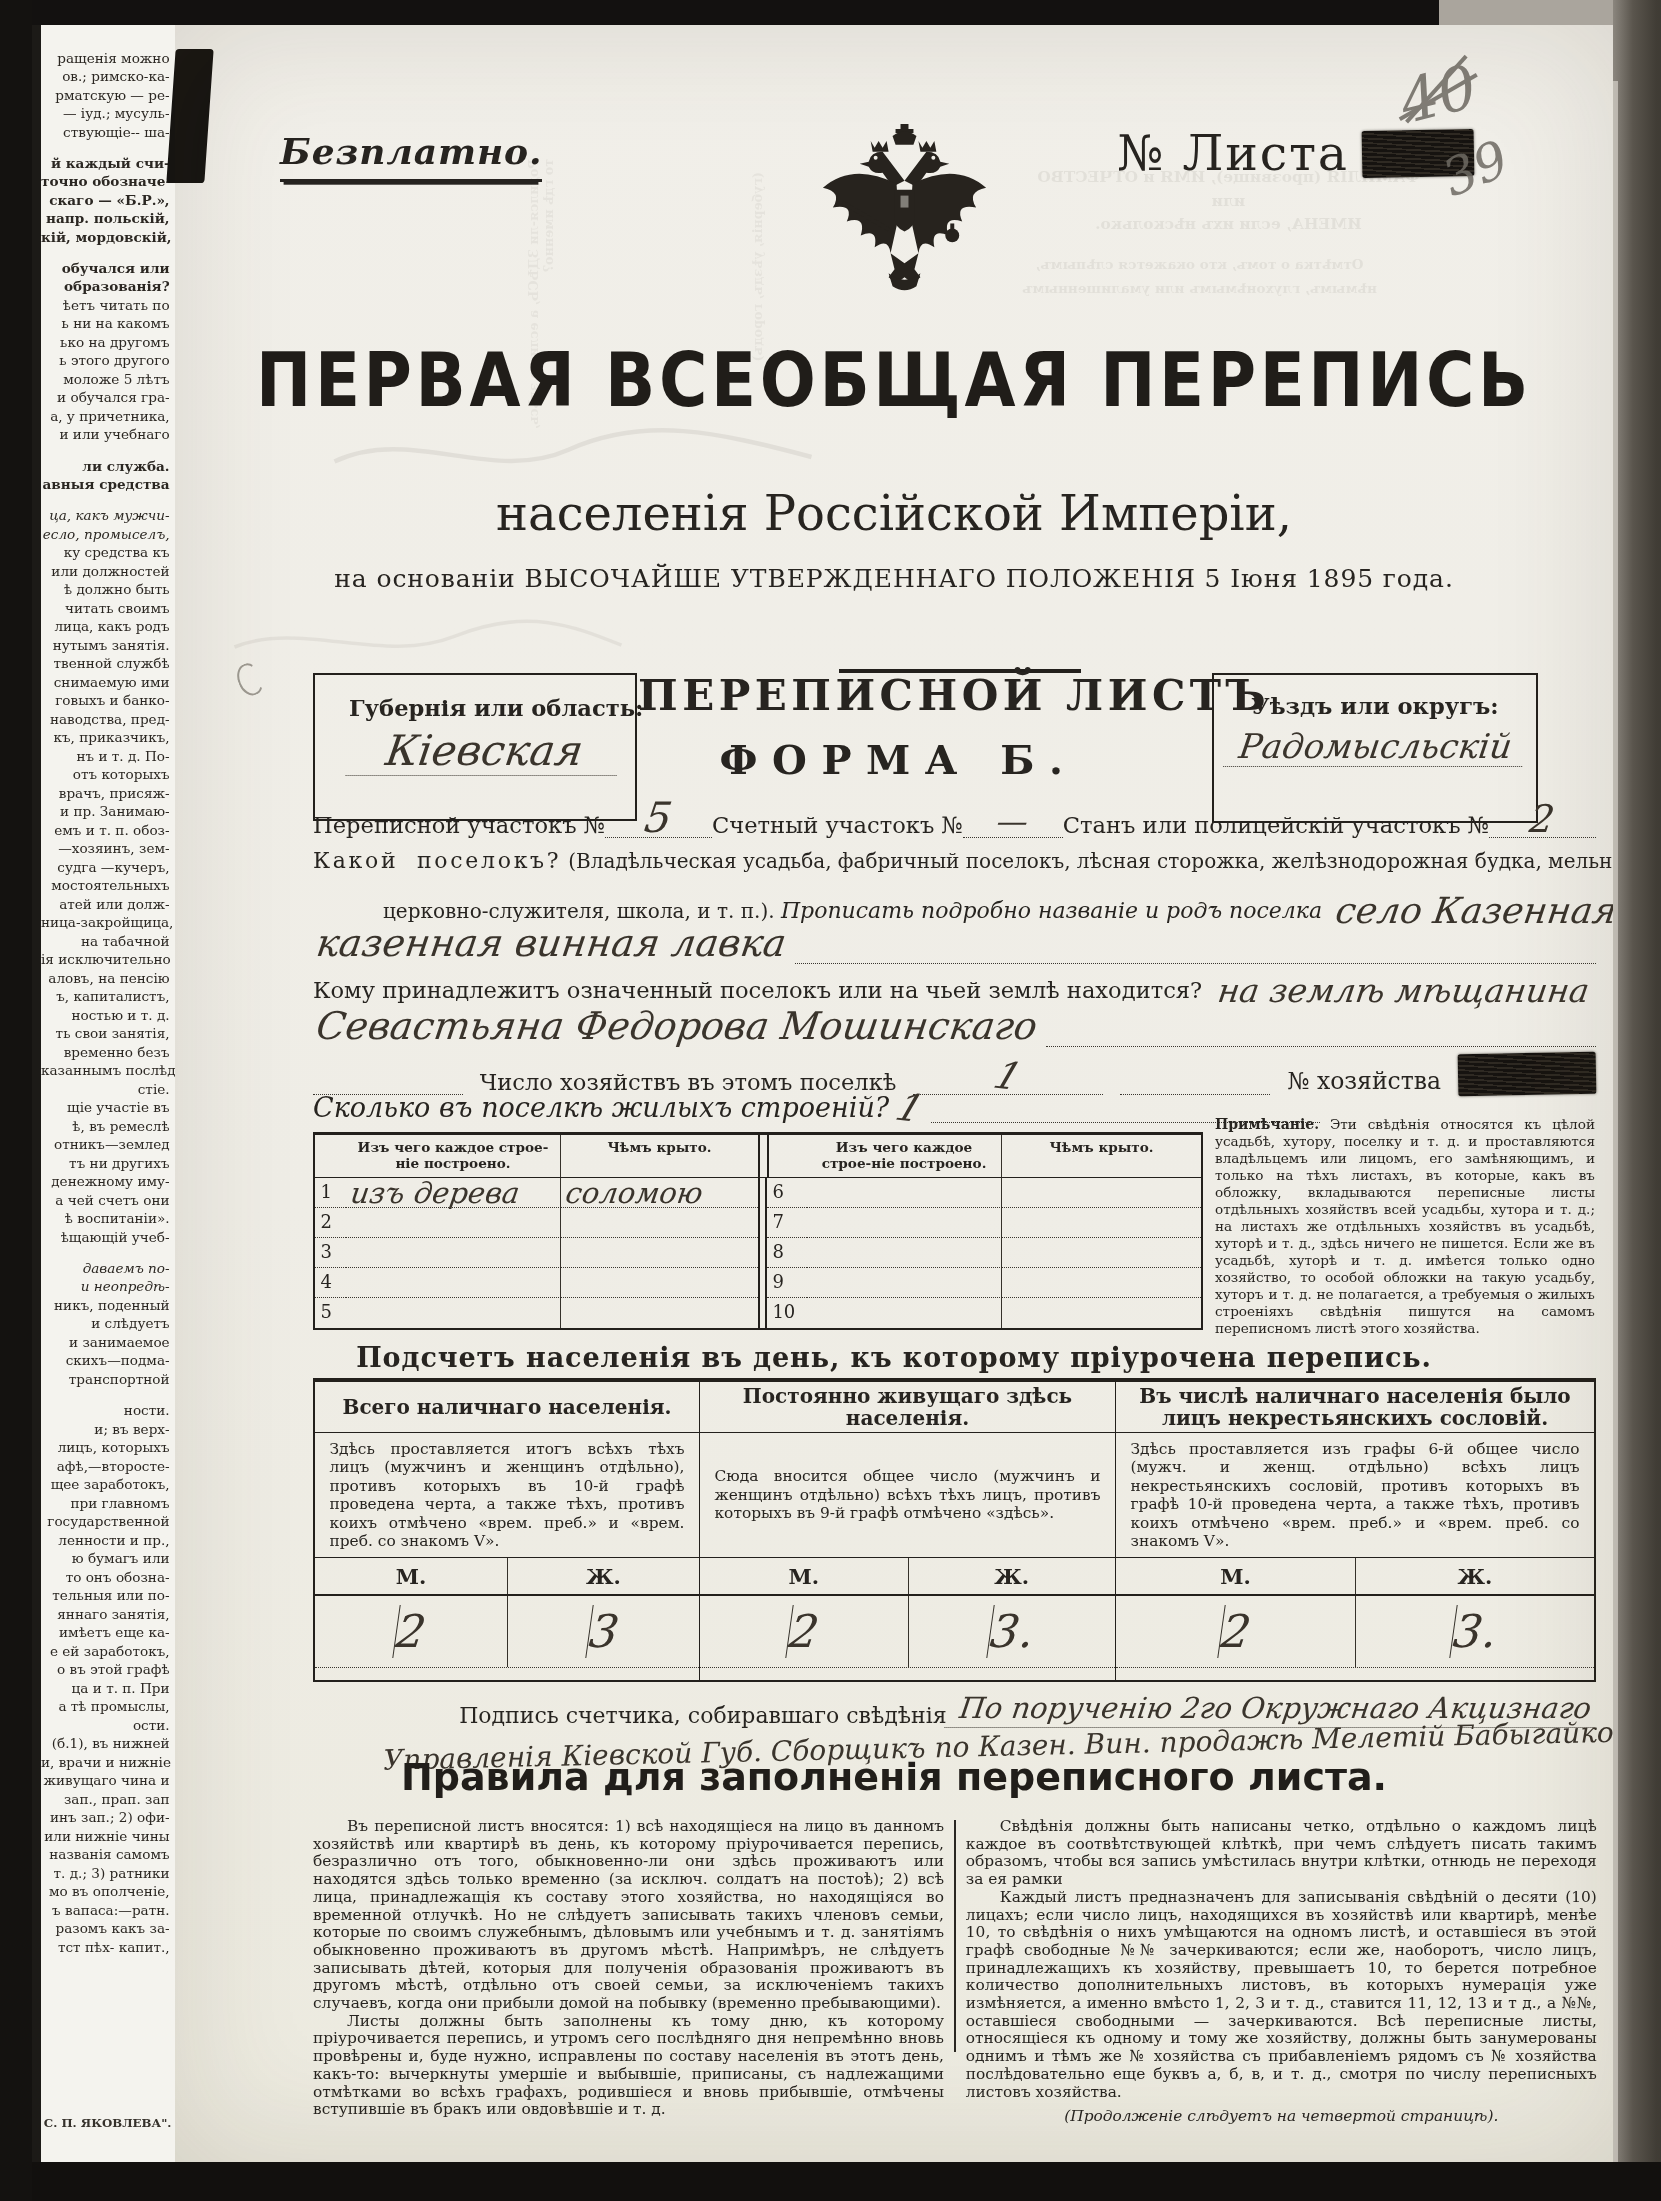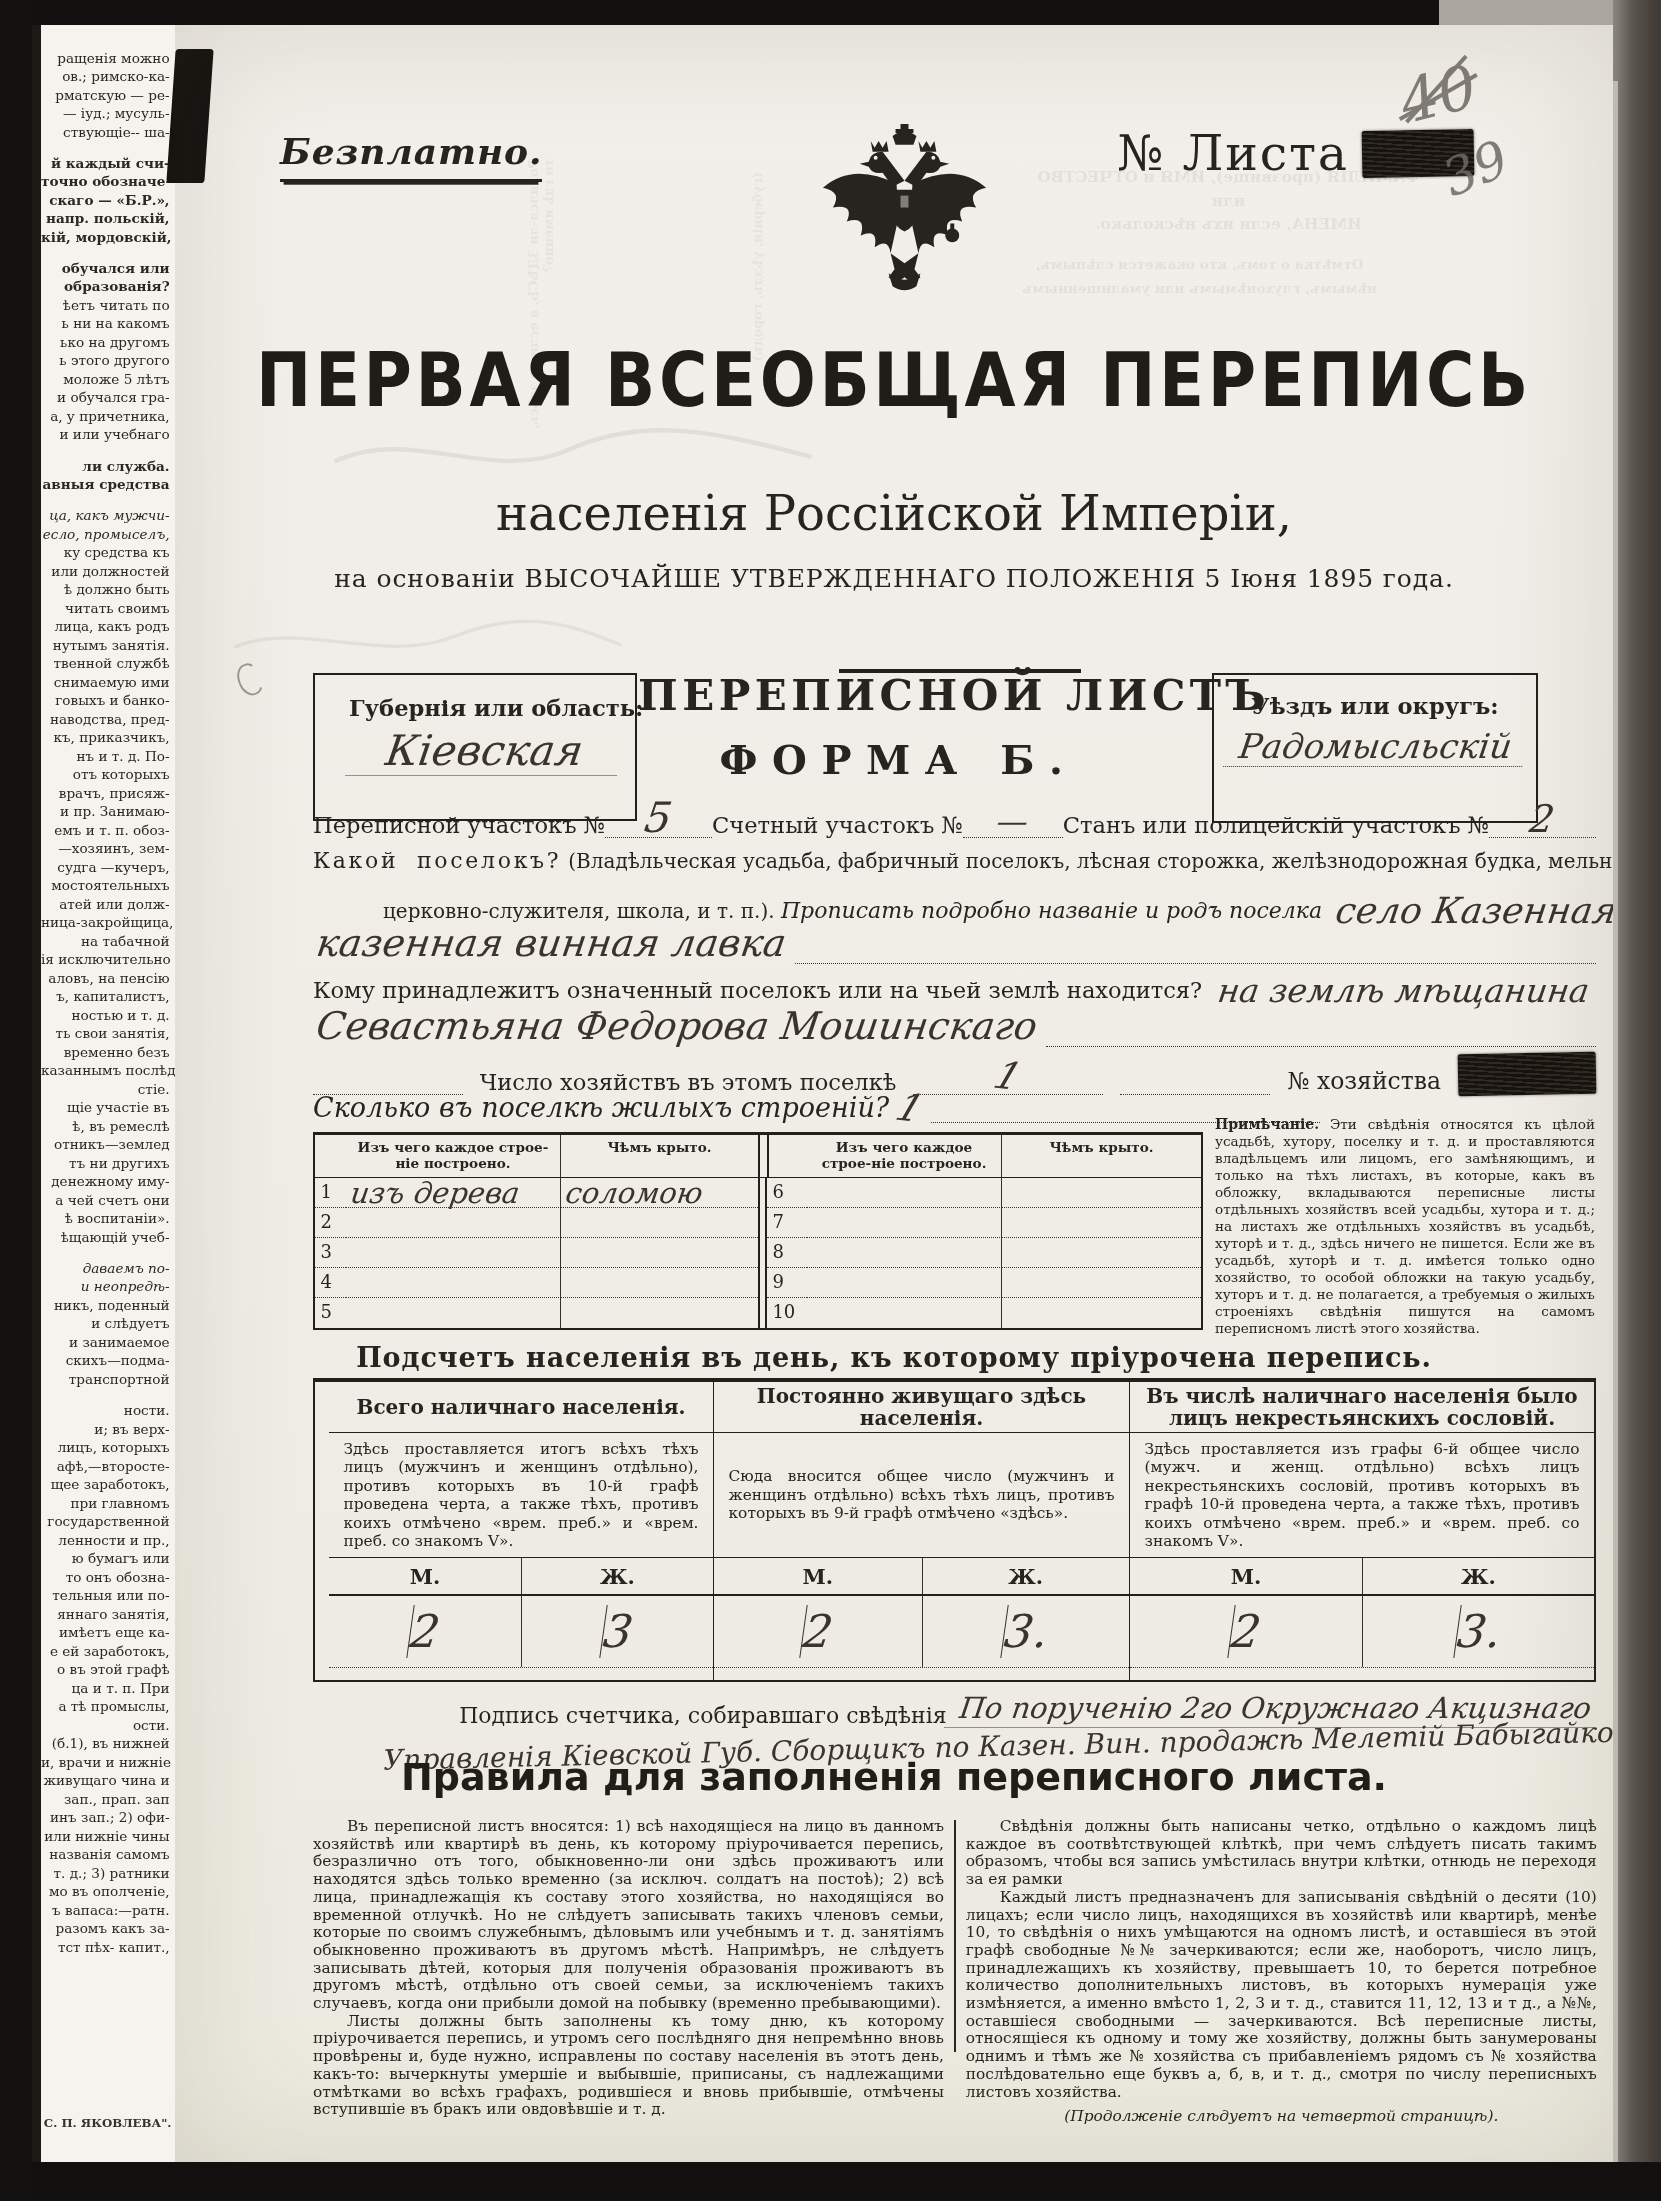--- a/index.html
+++ b/index.html
@@ -103,21 +103,21 @@
   .b-dd { border-left:2.3px solid #23201c; border-right:2.3px solid #23201c; }
   .bcell .hw { font-size:29px; position:absolute; left:5.4px; top:-1.8px; white-space:nowrap; }
   .brow { height:30px; }
 
   
   .note { left:1040px; top:1091px; width:380px; font-size:13.6px; line-height:17px; text-align:justify; }
   .note b { font-size:14px; }
 
   
   .ctitle { left:0; top:1317px; width:1438px; text-align:center; font-size:27px; font-weight:bold; letter-spacing:0.9px; }
-  .ctable { left:138px; top:1353px; width:1283px; display:grid; grid-template-columns:384px 416px 1fr; border:2.7px solid #23201c; border-top-width:4.5px;padding-left:14px; }
+  .ctable { left:138px; top:1353px; width:1283px; display:grid; grid-template-columns:384px 416px 1fr; border:2.7px solid #23201c; border-top-width:4.5px; }
   .ccol { border-left:1.8px solid #23201c; display:flex; flex-direction:column; }
   .ccol:first-child { border-left:none; }
   .chdr { height:51px; display:flex; align-items:center; justify-content:center; text-align:center; font-weight:bold;
           font-size:20px; line-height:22px; padding:0 12.7px; border-bottom:1.8px solid #23201c; }
   .cdesc { height:125px; font-size:15.4px; line-height:18.5px; text-align:justify; padding:7.2px 14.5px; border-bottom:1.8px solid #23201c;
            display:flex; align-items:center; }
   .cmj { height:38px; display:grid; grid-template-columns:1fr 1fr; border-bottom:2.7px solid #23201c; }
   .cmj span { display:flex; align-items:center; justify-content:center; font-size:21px; font-weight:bold; }
   .cmj span:last-child, .cvals span:last-child { border-left:1.8px solid #35312a; }
   .cvals { height:72px; display:grid; grid-template-columns:1fr 1fr; border-bottom:1.8px dotted #3a362f; }

